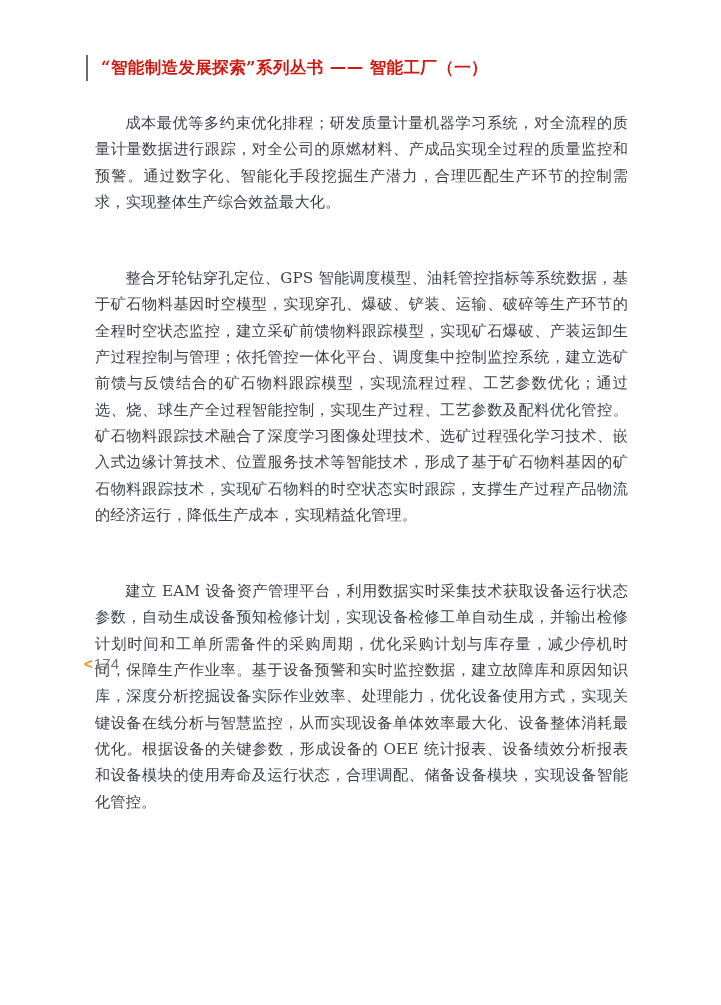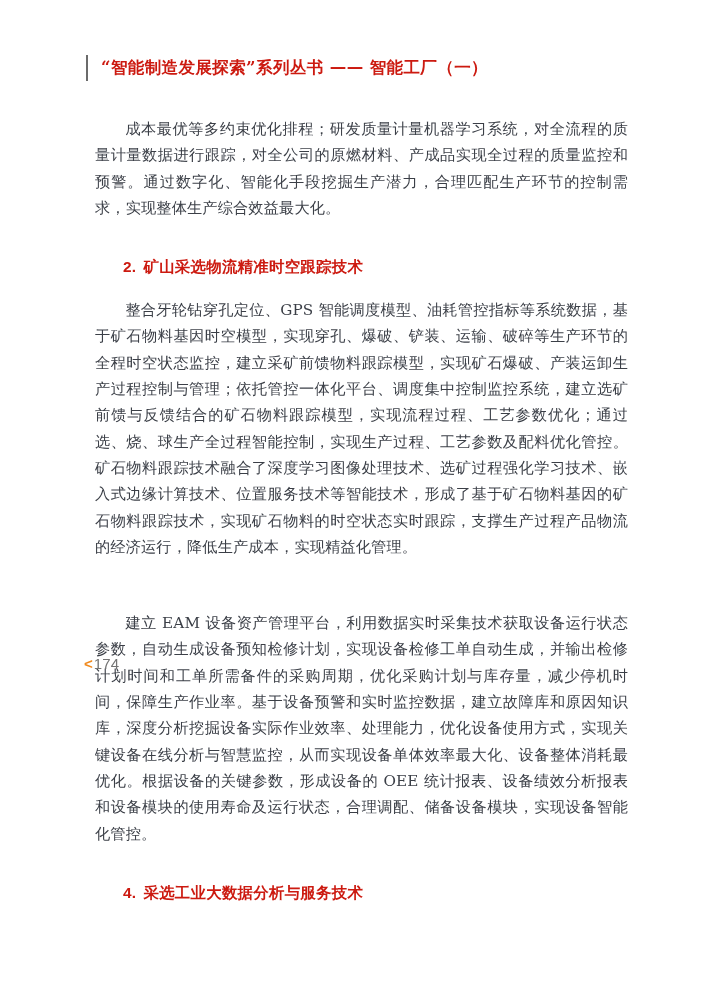--- a/index.html
+++ b/index.html
@@ -46,21 +46,21 @@
     color: #cc1a10;
     letter-spacing: 0.4px;
     white-space: nowrap;
     line-height: 1;
   }
 
   
   .content {
     position: absolute;
     left: 95px;
-    top: 116px;
+    top: 110px;
     width: 533px;
   }
 
   p.body-text {
     margin: 0;
     font-family: "DejaVu Serif", "Liberation Serif", serif;
     font-size: 15.2px;
     line-height: 26.3px;
     color: #3b3f47;
     text-align: justify;
@@ -121,40 +121,34 @@
     <div class="header-rule"></div>
     <div class="header-title">“智能制造发展探索”系列丛书 —— 智能工厂（一）</div>
   </div>
 
   <div class="content">
 
     <p class="body-text">成本最优等多约束优化排程；研发质量计量机器学习系统，对全流程的质量计量数据进行跟踪，对全公司的原燃材料、产成品实现全过程的质量监控和预警。通过数字化、智能化手段挖掘生产潜力，合理匹配生产环节的控制需求，实现整体生产综合效益最大化。</p>
 
     <div class="gap-before-heading"></div>
 
-    <h2 class="section-heading">
-      <span class="num">2.</span><span>矿山采选物流精准时空跟踪技术</span>
-    </h2>
 
     <div class="gap-after-heading"></div>
 
     <p class="body-text">整合牙轮钻穿孔定位、GPS 智能调度模型、油耗管控指标等系统数据，基于矿石物料基因时空模型，实现穿孔、爆破、铲装、运输、破碎等生产环节的全程时空状态监控，建立采矿前馈物料跟踪模型，实现矿石爆破、产装运卸生产过程控制与管理；依托管控一体化平台、调度集中控制监控系统，建立选矿前馈与反馈结合的矿石物料跟踪模型，实现流程过程、工艺参数优化；通过选、烧、球生产全过程智能控制，实现生产过程、工艺参数及配料优化管控。矿石物料跟踪技术融合了深度学习图像处理技术、选矿过程强化学习技术、嵌入式边缘计算技术、位置服务技术等智能技术，形成了基于矿石物料基因的矿石物料跟踪技术，实现矿石物料的时空状态实时跟踪，支撑生产过程产品物流的经济运行，降低生产成本，实现精益化管理。</p>
 
     <div class="gap-before-heading"></div>
 
 
     <div class="gap-after-heading"></div>
 
     <p class="body-text">建立 EAM 设备资产管理平台，利用数据实时采集技术获取设备运行状态参数，自动生成设备预知检修计划，实现设备检修工单自动生成，并输出检修计划时间和工单所需备件的采购周期，优化采购计划与库存量，减少停机时间，保障生产作业率。基于设备预警和实时监控数据，建立故障库和原因知识库，深度分析挖掘设备实际作业效率、处理能力，优化设备使用方式，实现关键设备在线分析与智慧监控，从而实现设备单体效率最大化、设备整体消耗最优化。根据设备的关键参数，形成设备的 OEE 统计报表、设备绩效分析报表和设备模块的使用寿命及运行状态，合理调配、储备设备模块，实现设备智能化管控。</p>
 
     <div class="gap-before-heading"></div>
 
-    <h2 class="section-heading">
-      <span class="num">4.</span><span>采选工业大数据分析与服务技术</span>
-    </h2>
 
     <div class="gap-after-heading"></div>
 
 
   </div>
 
   <div class="footer">
     <span class="footer-chevron">&lt;</span>
     <span class="footer-pagenum">174</span>
   </div>

